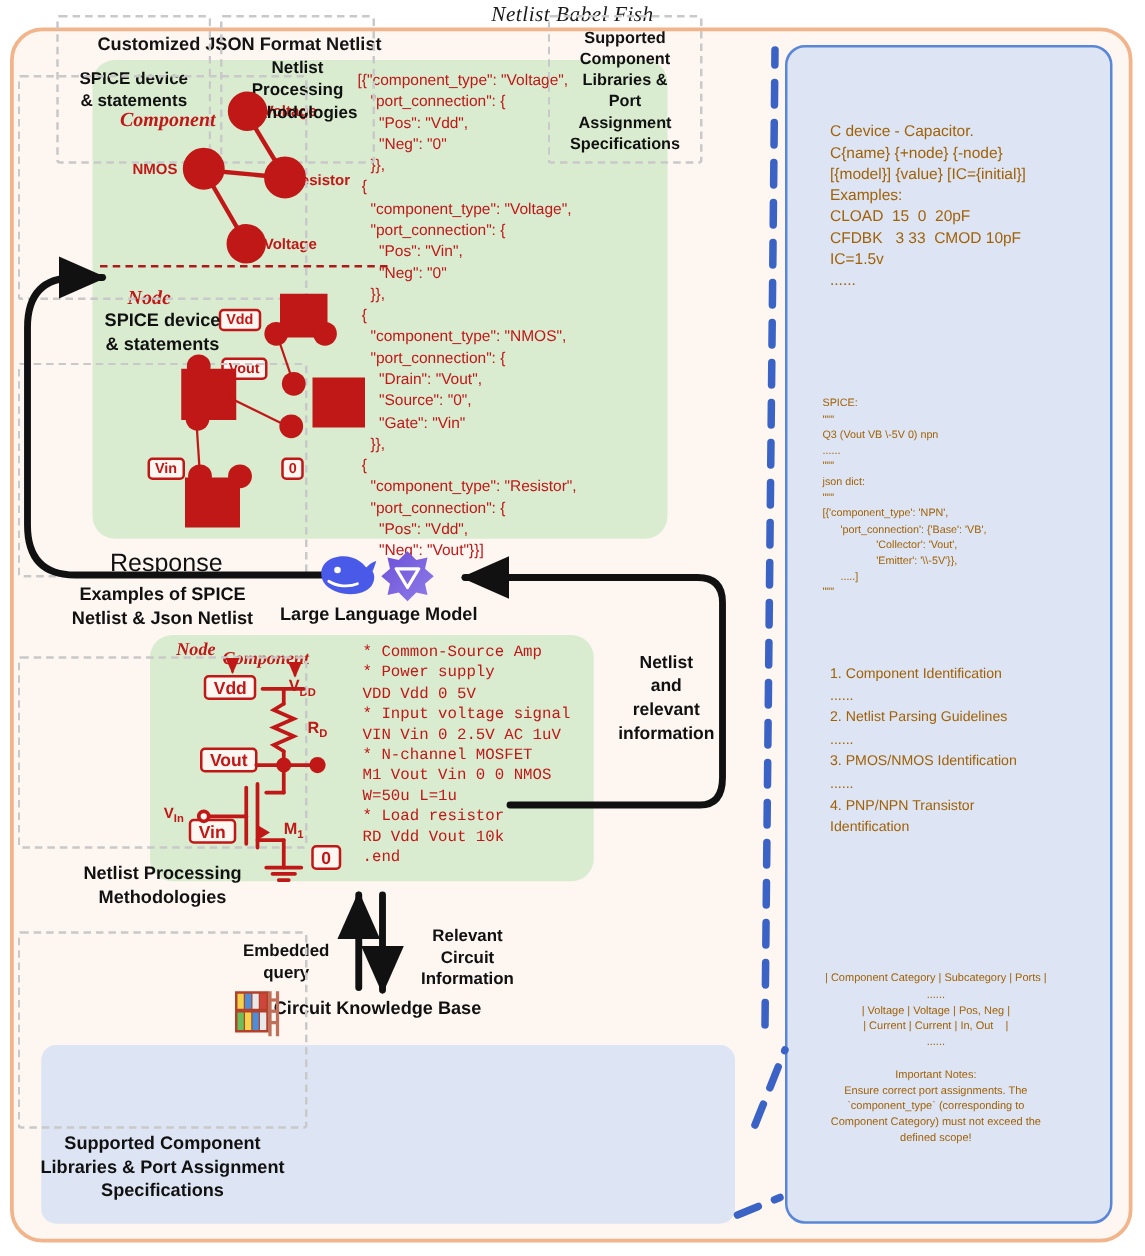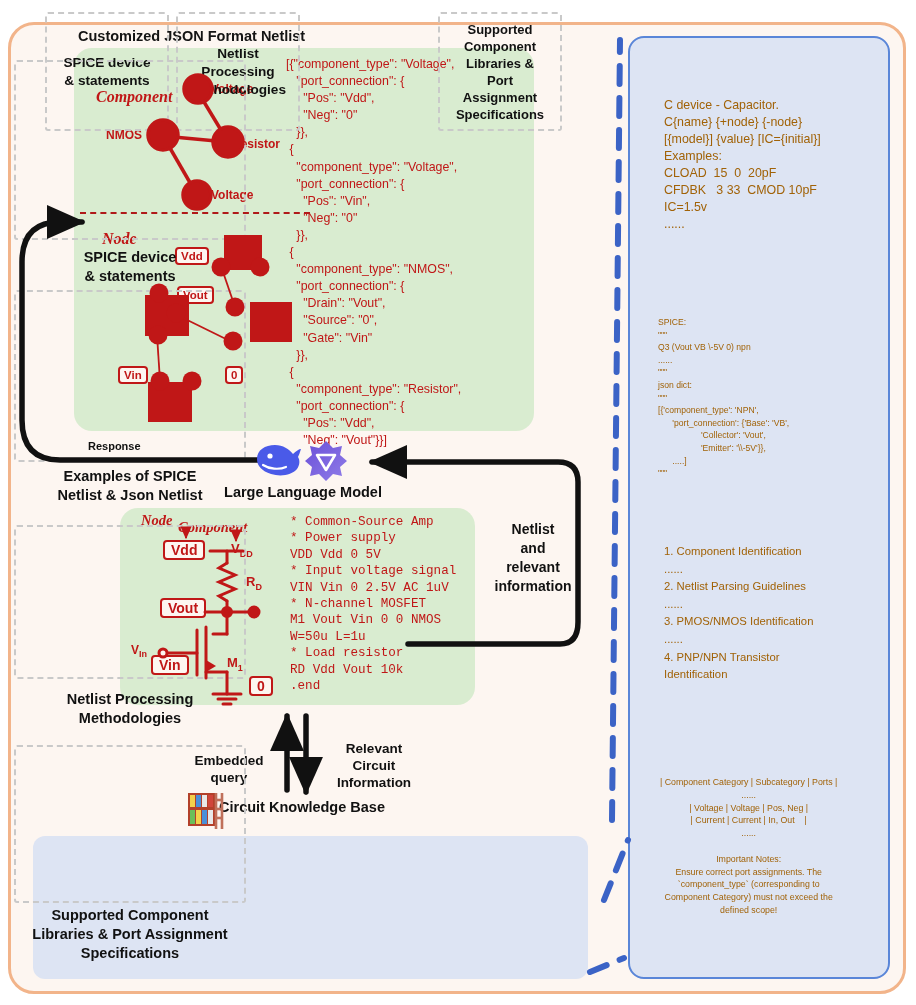--- a/index.html
+++ b/index.html
@@ -48,21 +48,21 @@
     font-size:11.5px;font-weight:bold;color:#c01717;padding:0px 4px;line-height:14px;
   }
 
   .json-text{
     position:absolute;left:286px;top:56px;width:250px;
     font-family:"Liberation Sans",sans-serif;font-size:12.4px;line-height:17.1px;
     color:#c01717;white-space:pre;
   }
 
   
-  .lbl-response{position:absolute;left:88px;top:440px;font-size:11px;font-weight:bold;color:#111;text-align:center;}
+  .lbl-response{position:absolute;left:88px;top:440px;font-size:20px;font-weight:normal;color:#111;text-align:center;}
   .lbl-llm{position:absolute;left:198px;top:484px;font-size:14.5px;font-weight:bold;color:#111;width:210px;text-align:center;}
 
   .spice-text{
     position:absolute;left:290px;top:514px;
     font-family:"Liberation Mono",monospace;font-size:12.6px;line-height:16.4px;
     color:#c01717;white-space:pre;
   }
 
   .lbl-netlist-and{
     position:absolute;left:487px;top:520px;width:92px;text-align:center;
@@ -101,20 +101,21 @@
     font-size:14.5px;font-weight:bold;line-height:19px;color:#111;
   }
 
   svg.overlay{position:absolute;left:0;top:0;width:916px;height:1005px;pointer-events:none;}
 </style>
 </head>
 <body>
 
 <div id="root">
 
+  <div class="fig-title">Netlist Babel Fish</div>
 
   <div class="outer-frame"></div>
 
   <div class="json-heading">Customized JSON Format Netlist</div>
 
   <div class="green-box" id="json-green"></div>
 
   <div class="lbl-component">Component</div>
   <div class="lbl-node">Node</div>
   <div class="graph-divider"></div>
@@ -232,21 +233,21 @@
 [{'component_type': 'NPN',
       'port_connection': {'Base': 'VB',
                   'Collector': 'Vout',
                   'Emitter': '\\-5V'}},
       .....]
 """</div>
   <div class="rp-cap" style="top: 467px; white-space: pre-line;">Examples of SPICE
 Netlist &amp; Json Netlist</div>
 
   <div class="rp-box" style="top:525px;height:154px;"></div>
-  <div class="rp-text" style="left:664px;top:520px;font-size:11.3px;line-height:17.6px;">1. Component Identification
+  <div class="rp-text" style="left:664px;top:508px;font-size:11.3px;line-height:17.6px;">1. Component Identification
 ......
 2. Netlist Parsing Guidelines
 ......
 3. PMOS/NMOS Identification
 ......
 4. PNP/NPN Transistor
 Identification</div>
   <div class="rp-cap" style="top: 690px; white-space: pre-line;">Netlist Processing
 Methodologies</div>
 

